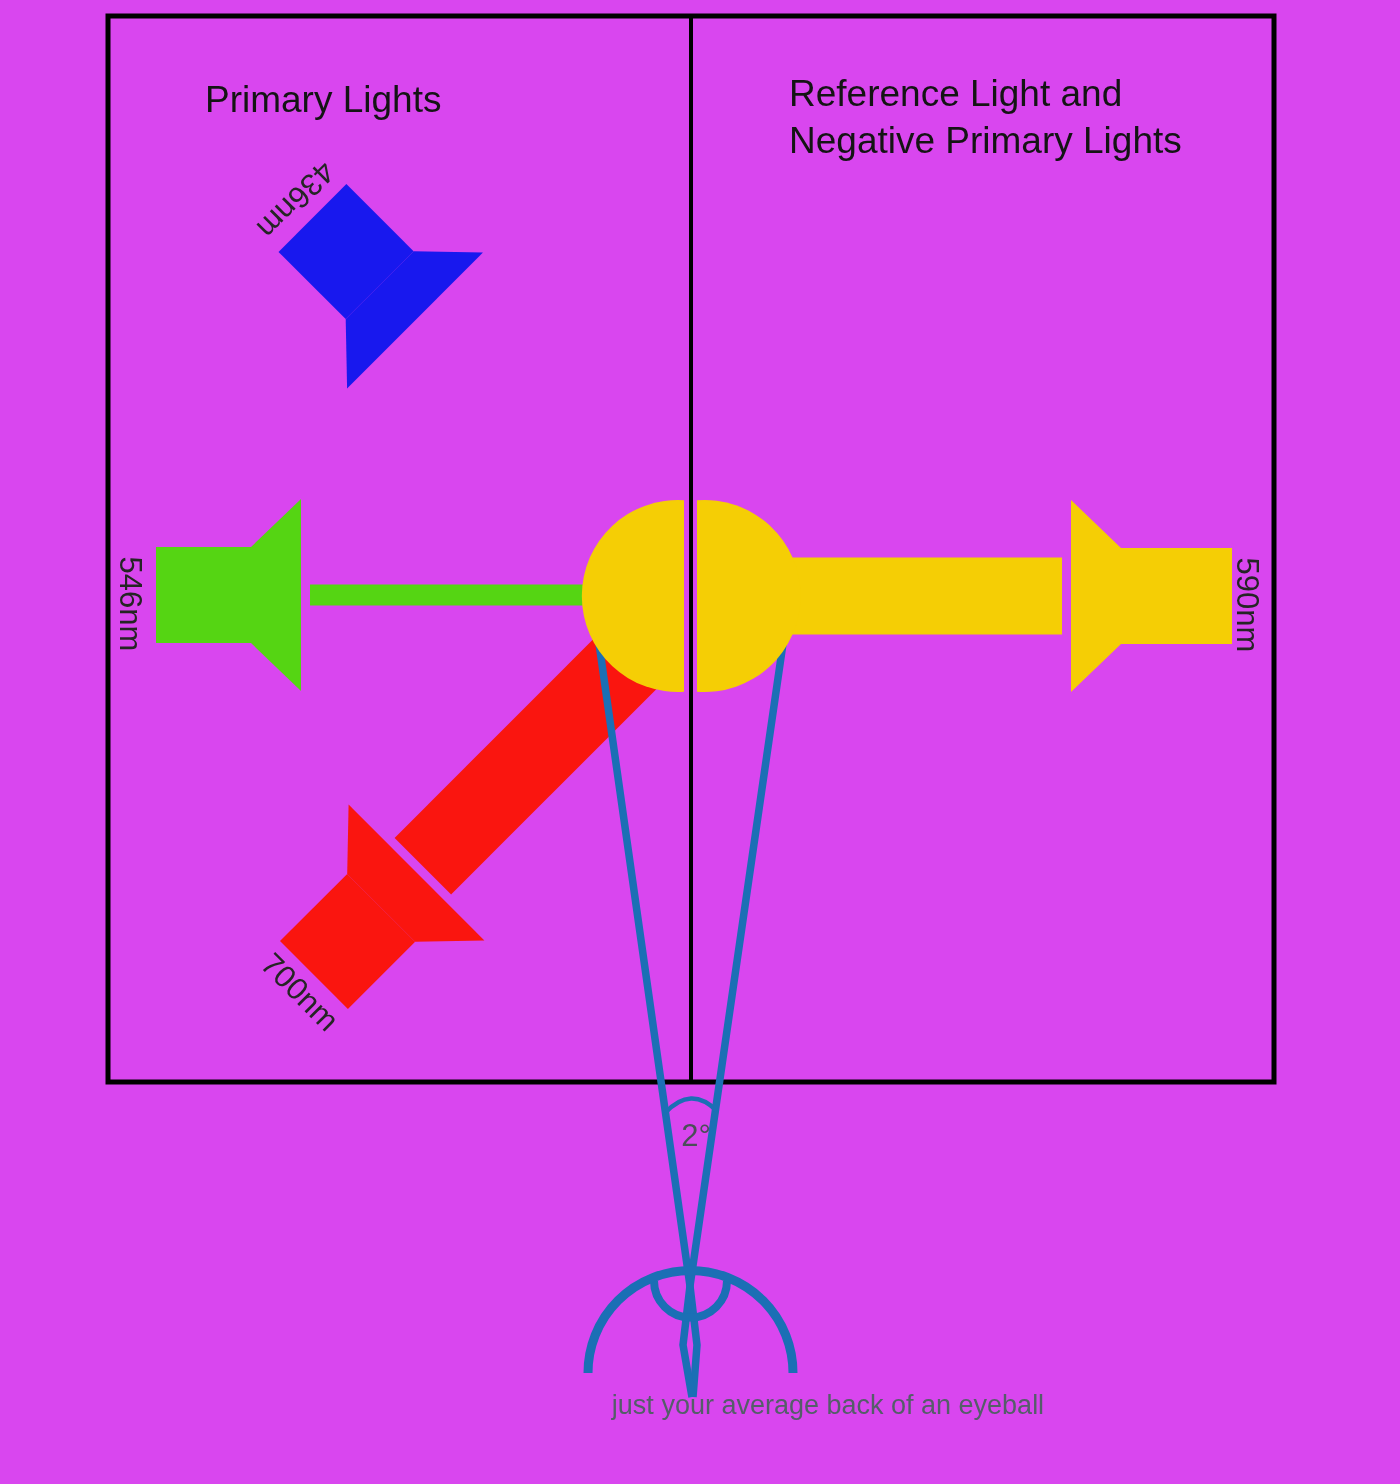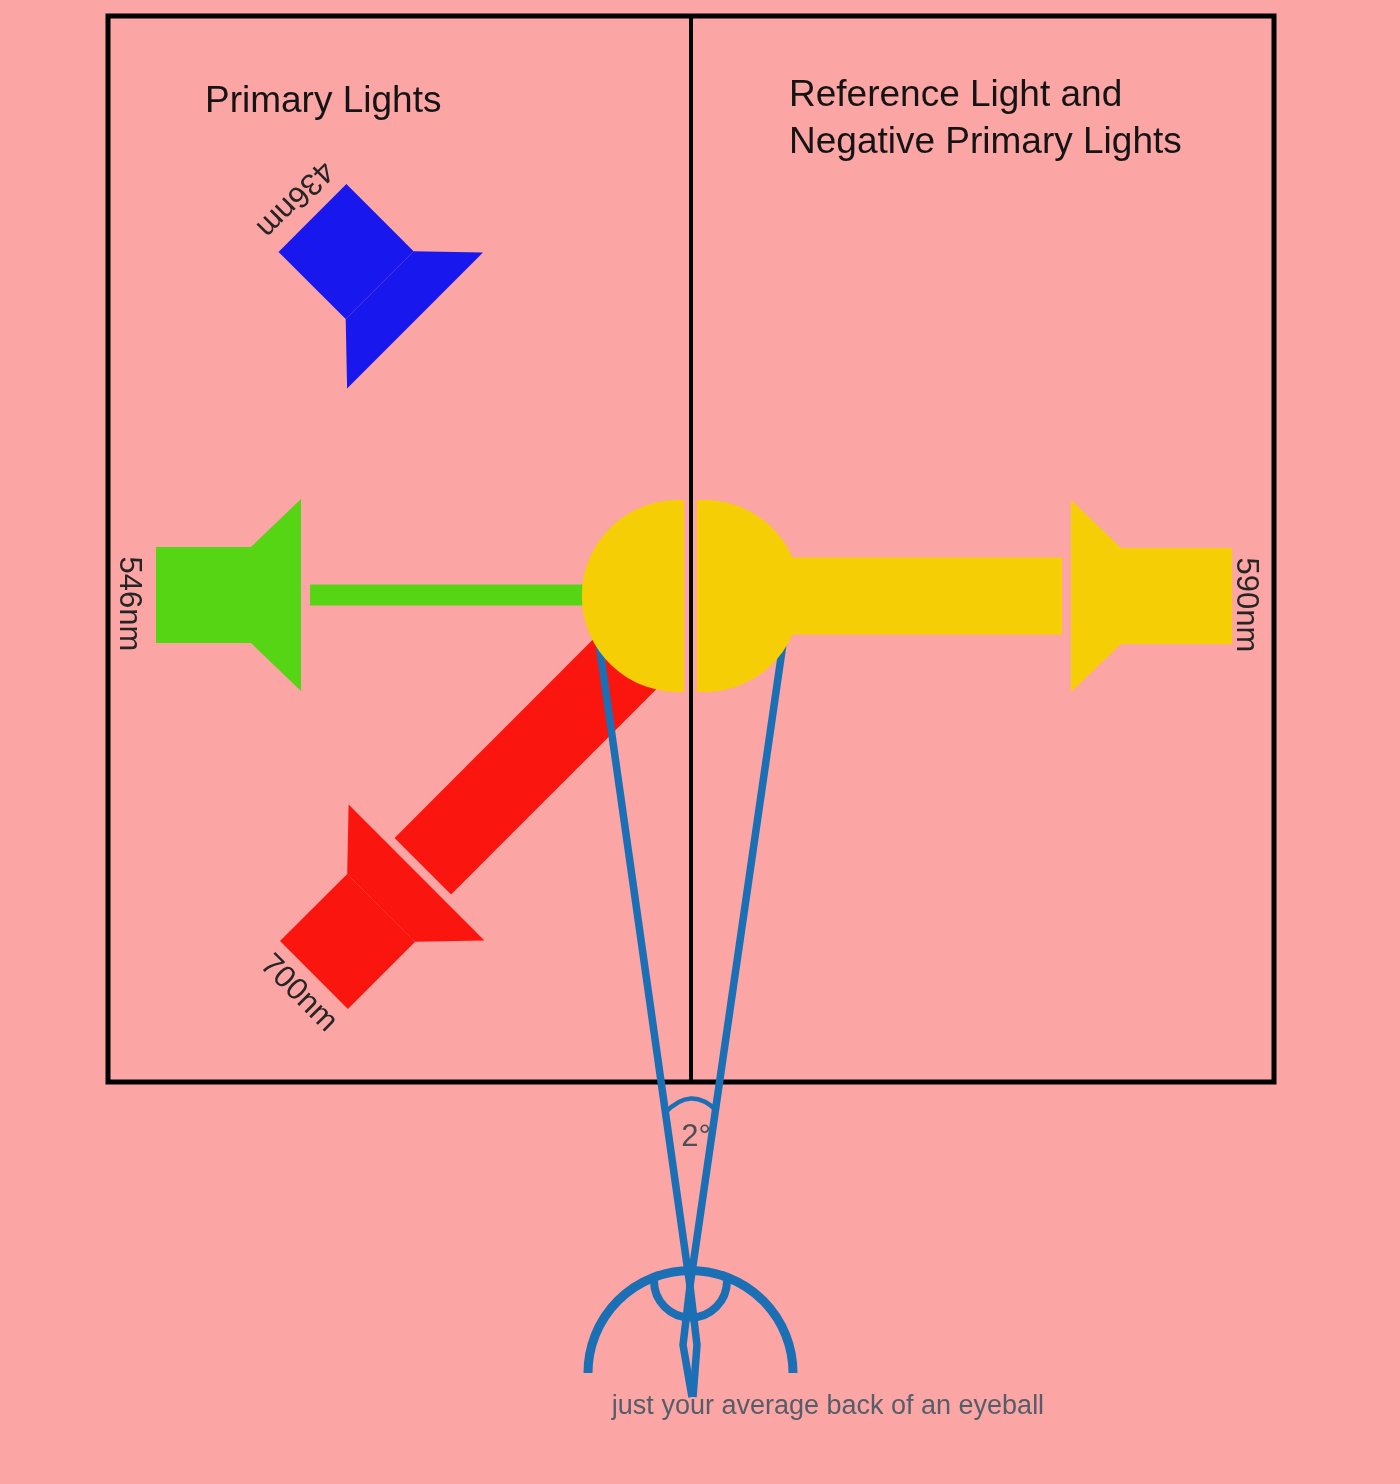--- a/index.html
+++ b/index.html
@@ -4,21 +4,21 @@
 <style>
   html, body {
     margin: 0;
     padding: 0;
     background: #ffffff;
   }
   .stage {
     position: relative;
     width: 1400px;
     height: 1484px;
-    background: #fca5a5;
+    background: #d946ef;
     font-family: "Liberation Sans", sans-serif;
     overflow: hidden;
   }
   .stage svg {
     position: absolute;
     left: 0;
     top: 0;
   }
   text {
     font-family: "Liberation Sans", sans-serif;

